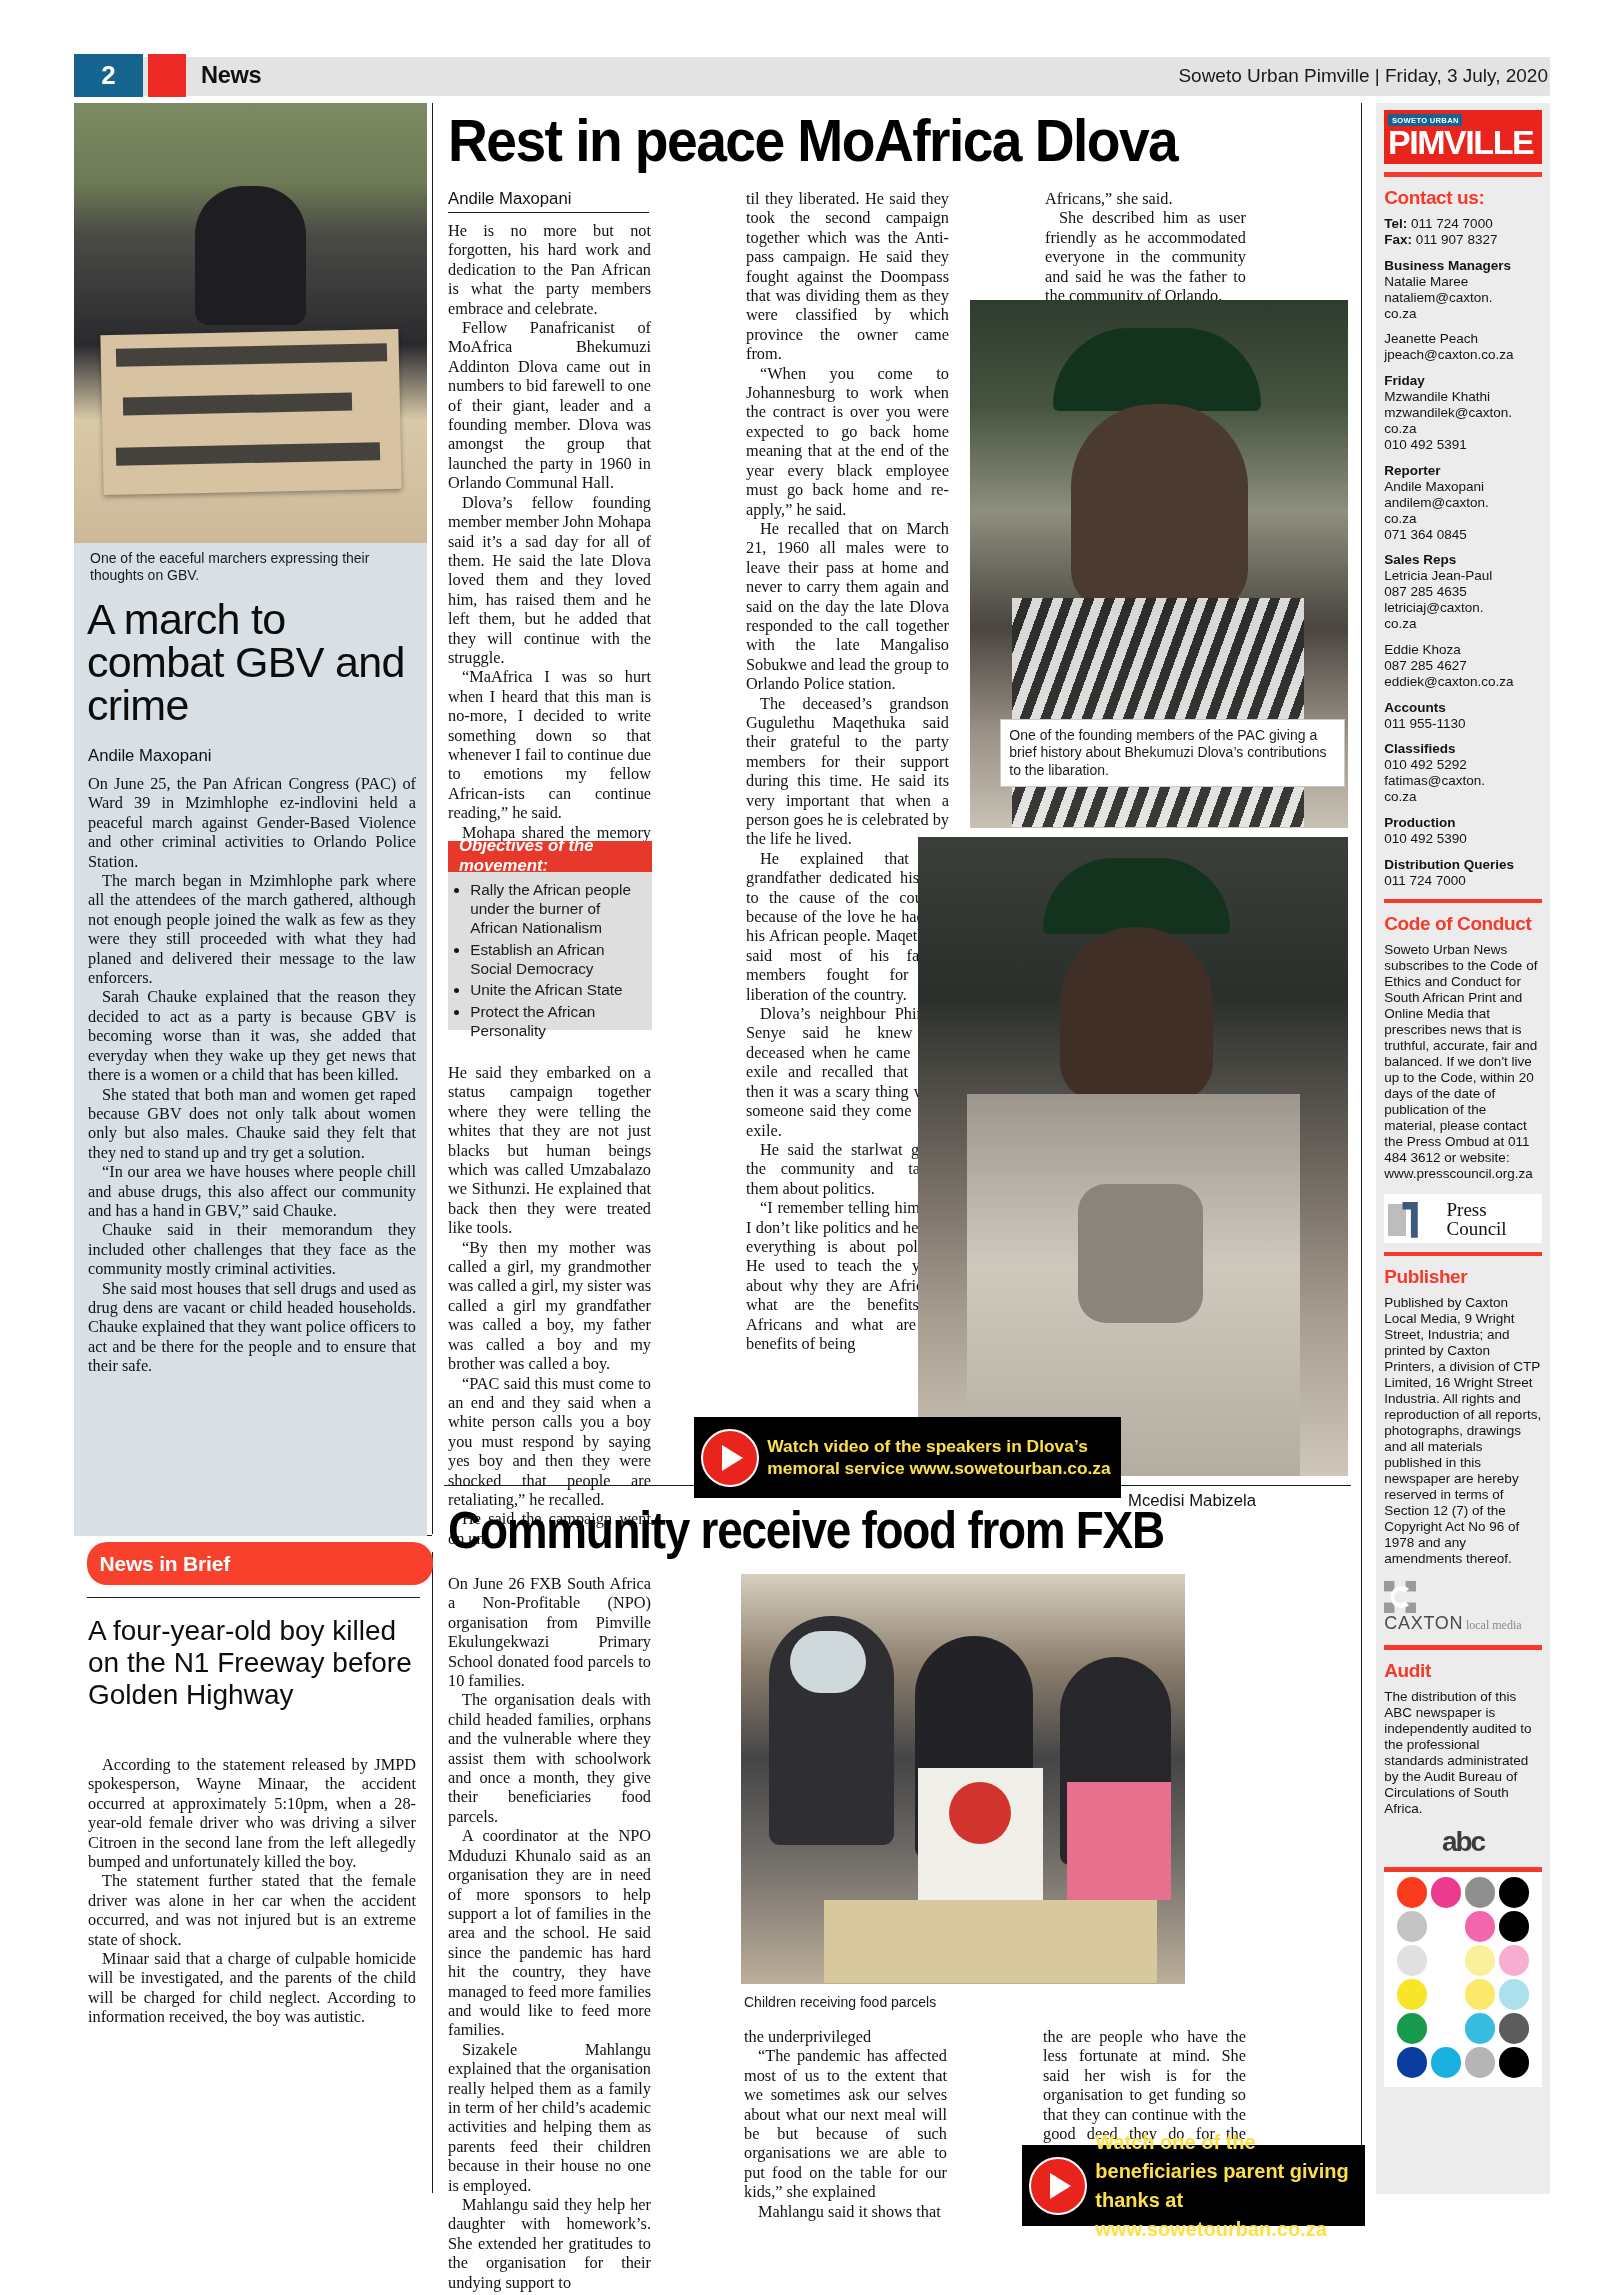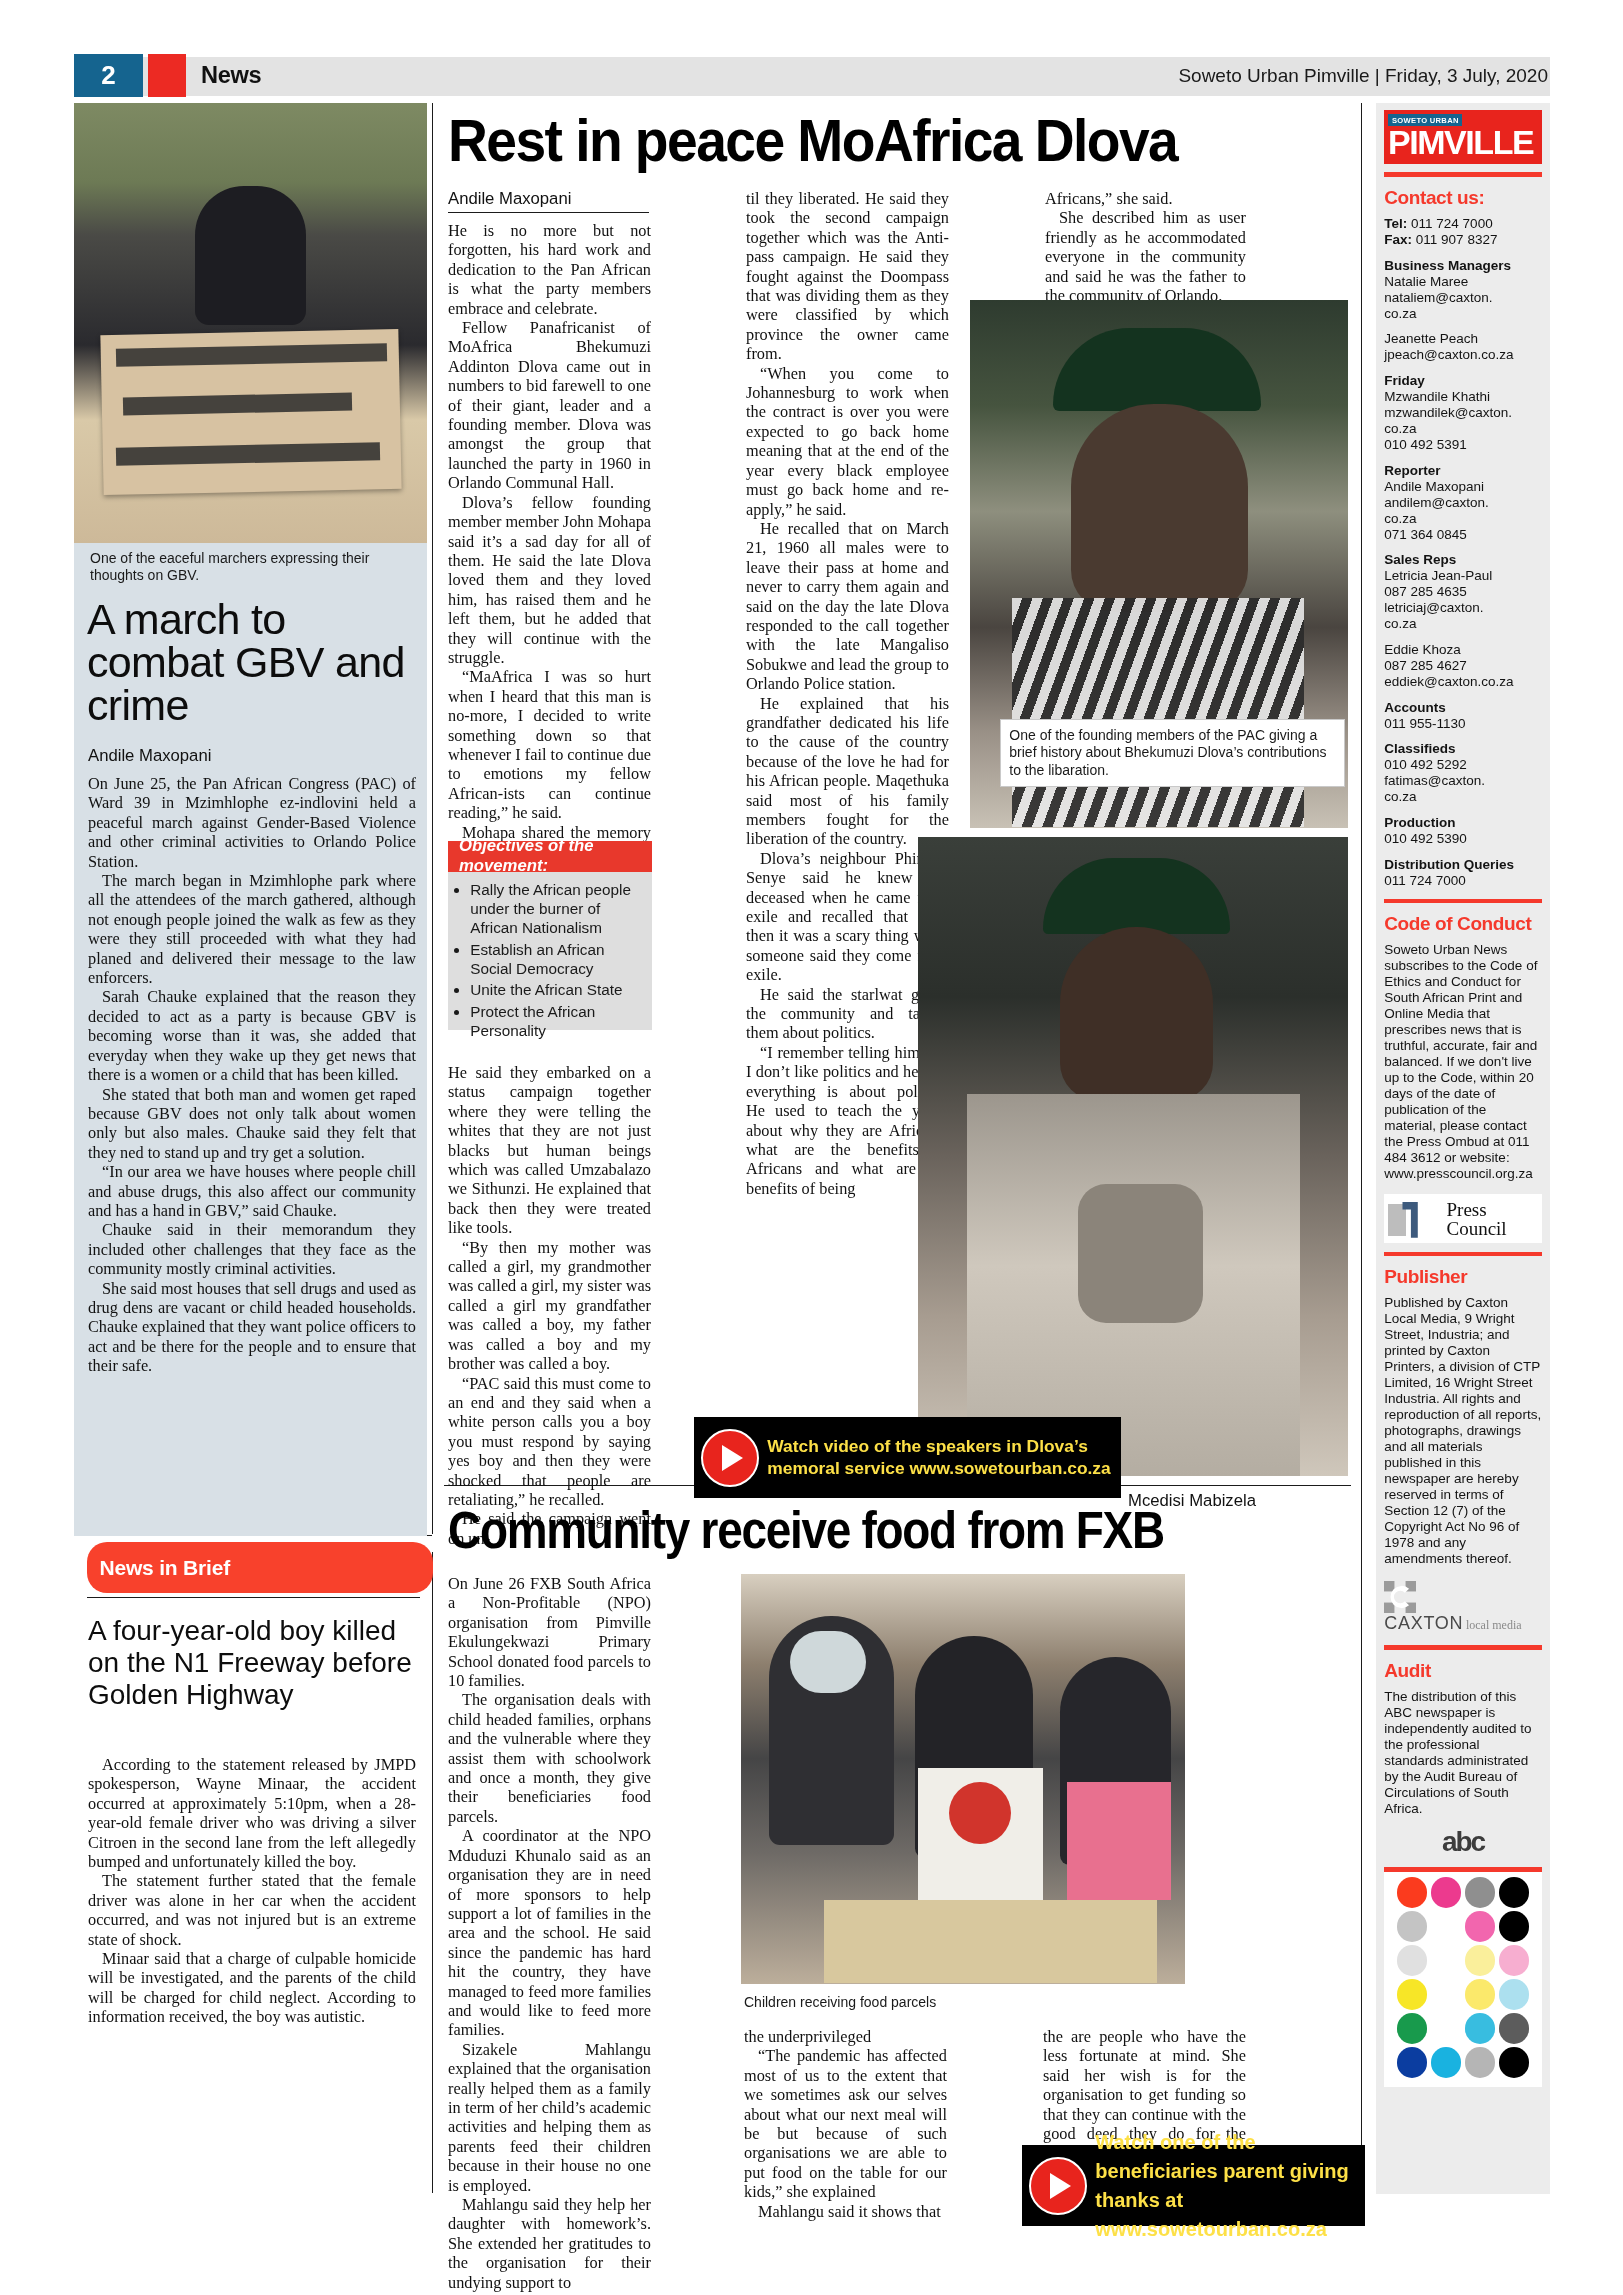--- a/index.html
+++ b/index.html
@@ -127,21 +127,21 @@
   <div class="body" style="position:absolute;left:88px;top:774px;width:328px;">
     <p class="first">On June 25, the Pan African Congress (PAC) of Ward 39 in Mzimhlophe ez-indlovini held a peaceful march against Gender-Based Violence and other criminal activities to Orlando Police Station.</p>
     <p>The march began in Mzimhlophe park where all the attendees of the march gathered, although not enough people joined the walk as few as they were they still proceeded with what they had planed and delivered their message to the law enforcers.</p>
     <p>Sarah Chauke explained that the reason they decided to act as a party is because GBV is becoming worse than it was, she added that everyday when they wake up they get news that there is a women or a child that has been killed.</p>
     <p>She stated that both man and women get raped because GBV does not only talk about women only but also males. Chauke said they felt that they ned to stand up and try get a solution.</p>
     <p>“In our area we have houses where people chill and abuse drugs, this also affect our community and has a hand in GBV,” said Chauke.</p>
     <p>Chauke said in their memorandum they included other challenges that they face as the community mostly criminal activities.</p>
     <p>She said most houses that sell drugs and used as drug dens are vacant or child headed households. Chauke explained that they want police officers to act and be there for the people and to ensure that their safe.</p>
   </div>
 
-  <div class="sectionbar" style="position:absolute;left:87px;top:1542px;width:333px;height:51px;border-radius:20px;">News in Brief</div>
+  <div class="sectionbar" style="position:absolute;left:87px;top:1542px;width:333px;height:43px;border-radius:20px;">News in Brief</div>
   <div class="hrule" style="left:87px;top:1597px;width:333px;"></div>
 
   <div class="subhead" style="position:absolute;left:88px;top:1615px;width:326px;">A four-year-old boy killed on the N1 Freeway before Golden Highway</div>
 
   <div class="body" style="position:absolute;left:88px;top:1755px;width:328px;">
     <p>According to the statement released by JMPD spokesperson, Wayne Minaar, the accident occurred at approximately 5:10pm, when a 28-year-old female driver who was driving a silver Citroen in the second lane from the left allegedly bumped and unfortunately killed the boy.</p>
     <p>The statement further stated that the female driver was alone in her car when the accident occurred, and was not injured but is an extreme state of shock.</p>
     <p>Minaar said that a charge of culpable homicide will be investigated, and the parents of the child will be charged for child neglect. According to information received, the boy was autistic.</p>
   </div>
 
@@ -172,20 +172,21 @@
     <p class="first">He said they embarked on a status campaign together where they were telling the whites that they are not just blacks but human beings which was called Umzabalazo we Sithunzi. He explained that back then they were treated like tools.</p>
     <p>“By then my mother was called a girl, my grandmother was called a girl, my sister was called a girl my grandfather was called a boy, my father was called a boy and my brother was called a boy.</p>
     <p>“PAC said this must come to an end and they said when a white person calls you a boy you must respond by saying yes boy and then they were shocked that people are retaliating,” he recalled.</p>
     <p>He said the campaign went on un-</p>
   </div>
 
   <div class="body" style="position:absolute;left:746px;top:189px;width:203px;">
     <p class="first">til they liberated. He said they took the second campaign together which was the Anti-pass campaign. He said they fought against the Doompass that was dividing them as they were classified by which province the owner came from.</p>
     <p>“When you come to Johannesburg to work when the contract is over you were expected to go back home meaning that at the end of the year every black employee must go back home and re-apply,” he said.</p>
     <p>He recalled that on March 21, 1960 all males were to leave their pass at home and never to carry them again and said on the day the late Dlova responded to the call together with the late Mangaliso Sobukwe and lead the group to Orlando Police station.</p>
+    <p>The deceased’s grandson Gugulethu Maqethuka said their grateful to the party members for their support during this time. He said its very important that when a person goes he is celebrated by the life he lived.</p>
     <p>He explained that his grandfather dedicated his life to the cause of the country because of the love he had for his African people. Maqethuka said most of his family members fought for the liberation of the country.</p>
     <p>Dlova’s neighbour Phindile Senye said he knew the deceased when he came from exile and recalled that back then it was a scary thing when someone said they come from exile.</p>
     <p>He said the starlwat group the community and taught them about politics.</p>
     <p>“I remember telling him that I don’t like politics and he said everything is about politics. He used to teach the youth about why they are Africans, what are the benefits of Africans and what are the benefits of being</p>
   </div>
 
   <div class="body" style="position:absolute;left:1045px;top:189px;width:201px;">
     <p class="first">Africans,” she said.</p>
     <p>She described him as user friendly as he accommodated everyone in the community and said he was the father to the community of Orlando.</p>
   </div>

